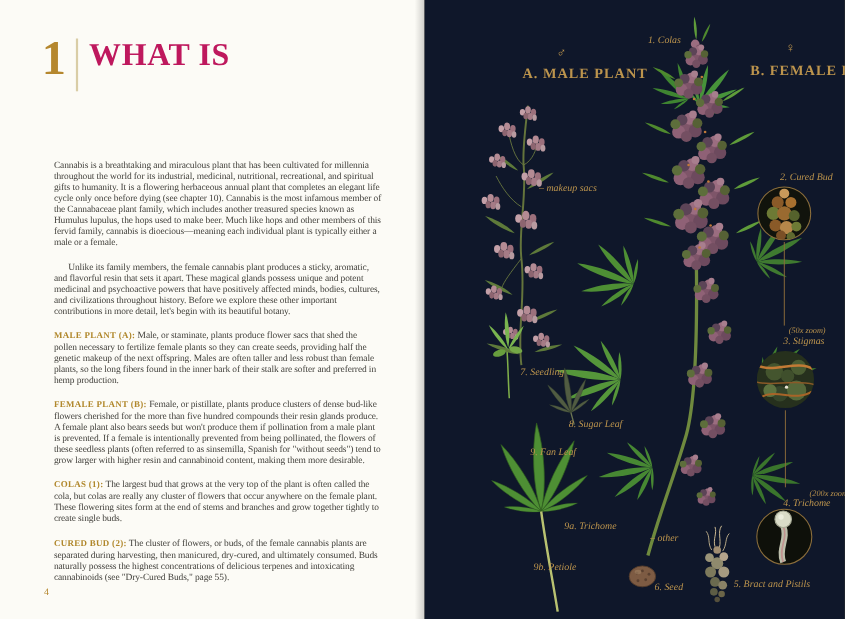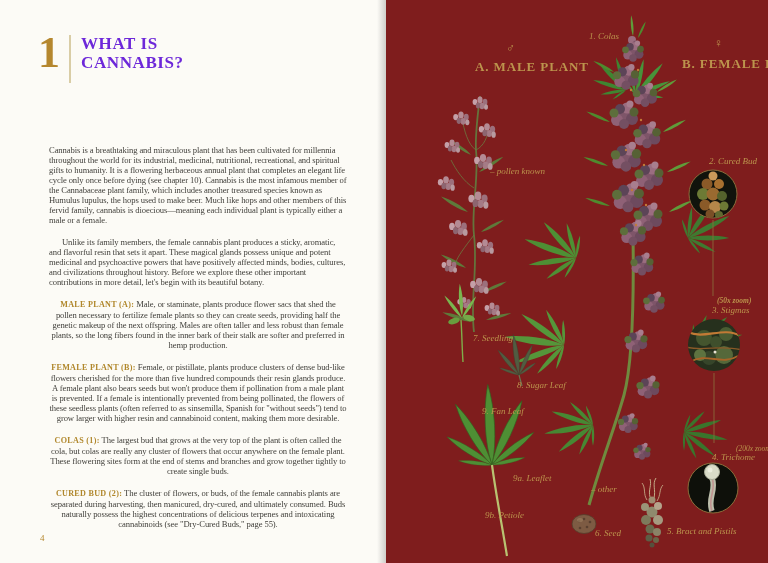--- a/index.html
+++ b/index.html
@@ -6,49 +6,48 @@
   body{width:768px;height:563px;overflow:hidden;background:#0b0b07;font-family:"Liberation Serif",serif;}
   .spread{display:flex;width:768px;height:563px;position:relative;}
 
   
   .page-left{position:relative;width:386px;height:563px;background:#fcfbf6;flex:none;}
   .spine{position:absolute;right:0;top:0;width:9px;height:100%;
          background:linear-gradient(to right,rgba(0,0,0,0),rgba(0,0,0,0.18));}
   .chapter{position:absolute;left:38px;top:32px;display:flex;align-items:flex-start;}
   .ch-num{font-size:44px;font-weight:bold;color:#b5872e;line-height:0.95;}
   .ch-div{width:2px;height:48px;background:#d9cda6;margin:3px 10px 0 9px;}
-  .ch-title{font-size:17px;font-weight:bold;color:#6d28d9;line-height:1.12;letter-spacing:0.6px;margin-top:2px;}
+  .ch-title{font-size:29px;font-weight:bold;color:#be185d;line-height:1.12;letter-spacing:0.6px;margin-top:2px;}
   .bodytext{position:absolute;left:37px;top:133px;width:322px;font-size:8.6px;line-height:10px;
             color:#403f3a;letter-spacing:-0.1px;}
   .bodytext p{margin:12px;}
   .indent{text-indent:13px;}
-  .gloss{margin-top:8px;text-align:center;}
+  .gloss{margin-top:8px;}
   .lead{color:#b0872b;font-weight:bold;font-size:8.1px;letter-spacing:0.3px;}
   .pagenum{position:absolute;left:40px;bottom:20px;font-size:9px;color:#b5872e;}
 
   
-  .page-right{position:relative;width:382px;height:563px;background:#7f1d1d;flex:none;}
+  .page-right{position:relative;width:382px;height:563px;background:#0f172a;flex:none;}
   .page-right svg{position:absolute;left:0;top:0;}
   .rlbl{position:absolute;color:#bc944d;font-size:9px;font-style:italic;white-space:nowrap;z-index:5;}
   .rzoom{position:absolute;color:#bc944d;font-size:7.5px;font-style:italic;white-space:nowrap;z-index:5;}
   .rcaps{position:absolute;color:#bc944d;font-size:13px;font-weight:bold;letter-spacing:0.9px;white-space:nowrap;z-index:5;}
   .rsym{position:absolute;color:#bc944d;font-size:12px;z-index:5;line-height:1;}
 </style>
 </head>
 <body>
 
 <div class="spread">
 
   <div class="page-left">
     <div class="chapter">
       <div class="ch-num">1</div>
       <div class="ch-div"></div>
       <div class="ch-title">
         <div>WHAT IS</div>
-        <div>CANNABIS?</div>
       </div>
     </div>
 
     <div class="bodytext">
       <p>Cannabis is a breathtaking and miraculous plant that has been cultivated for millennia throughout the world for its industrial, medicinal, nutritional, recreational, and spiritual gifts to humanity. It is a flowering herbaceous annual plant that completes an elegant life cycle only once before dying (see chapter 10). Cannabis is the most infamous member of the Cannabaceae plant family, which includes another treasured species known as Humulus lupulus, the hops used to make beer. Much like hops and other members of this fervid family, cannabis is dioecious—meaning each individual plant is typically either a male or a female.</p>
       <p class="indent">Unlike its family members, the female cannabis plant produces a sticky, aromatic, and flavorful resin that sets it apart. These magical glands possess unique and potent medicinal and psychoactive powers that have positively affected minds, bodies, cultures, and civilizations throughout history. Before we explore these other important contributions in more detail, let's begin with its beautiful botany.</p>
       <p class="gloss"><span class="lead">MALE PLANT (A):</span> <span>Male, or staminate, plants produce flower sacs that shed the pollen necessary to fertilize female plants so they can create seeds, providing half the genetic makeup of the next offspring. Males are often taller and less robust than female plants, so the long fibers found in the inner bark of their stalk are softer and preferred in hemp production.</span></p>
       <p class="gloss"><span class="lead">FEMALE PLANT (B):</span> <span>Female, or pistillate, plants produce clusters of dense bud-like flowers cherished for the more than five hundred compounds their resin glands produce. A female plant also bears seeds but won't produce them if pollination from a male plant is prevented. If a female is intentionally prevented from being pollinated, the flowers of these seedless plants (often referred to as sinsemilla, Spanish for "without seeds") tend to grow larger with higher resin and cannabinoid content, making them more desirable.</span></p>
       <p class="gloss"><span class="lead">COLAS (1):</span> <span>The largest bud that grows at the very top of the plant is often called the cola, but colas are really any cluster of flowers that occur anywhere on the female plant. These flowering sites form at the end of stems and branches and grow together tightly to create single buds.</span></p>
       <p class="gloss"><span class="lead">CURED BUD (2):</span> <span>The cluster of flowers, or buds, of the female cannabis plants are separated during harvesting, then manicured, dry-cured, and ultimately consumed. Buds naturally possess the highest concentrations of delicious terpenes and intoxicating cannabinoids (see "Dry-Cured Buds," page 55).</span></p>
@@ -284,28 +283,28 @@
           <circle cx="324" cy="470" r="2.5" fill="#f0f2e4" opacity="0.8"></circle>
         </g>
       </g>
     </svg>
 
     <div class="rlbl" style="left:203px;top:31px;">1. Colas</div>
     <div class="rsym" style="left:120px;top:42px;">♂</div>
     <div class="rcaps" style="left:89px;top:59px;">A. MALE PLANT</div>
     <div class="rsym" style="left:328px;top:37px;">♀</div>
     <div class="rcaps" style="left:296px;top:56px;">B. FEMALE PLANT</div>
-    <div class="rlbl" style="left:104px;top:166px;">– pollen known</div>
+    <div class="rlbl" style="left:104px;top:166px;">– makeup sacs</div>
     <div class="rlbl" style="left:323px;top:156px;">2. Cured Bud</div>
-    <div class="rzoom" style="left:331px;top:296px;font-weight:bold;">(50x zoom)</div>
+    <div class="rzoom" style="left:331px;top:296px;">(50x zoom)</div>
     <div class="rlbl" style="left:326px;top:305px;text-align:right;">3. Stigmas</div>
     <div class="rzoom" style="left:330px;top:444px;margin-left:20px;">(200x zoom)</div>
     <div class="rlbl" style="left:326px;top:452px;">4. Trichome</div>
     <div class="rlbl" style="left:281px;top:526px;">5. Bract and Pistils</div>
     <div class="rlbl" style="left:209px;top:528px;">6. Seed</div>
     <div class="rlbl" style="left:87px;top:333px;">7. Seedling</div>
     <div class="rlbl" style="left:131px;top:380px;">8. Sugar Leaf</div>
     <div class="rlbl" style="left:96px;top:406px;">9. Fan Leaf</div>
-    <div class="rlbl" style="left:127px;top:473px;">9a. Leaflet</div>
+    <div class="rlbl" style="left:127px;top:473px;">9a. Trichome</div>
     <div class="rlbl" style="left:99px;top:510px;">9b. Petiole</div>
     <div class="rlbl" style="left:205px;top:484px;">– other</div>
   </div>
 </div>
 
 </body></html>

